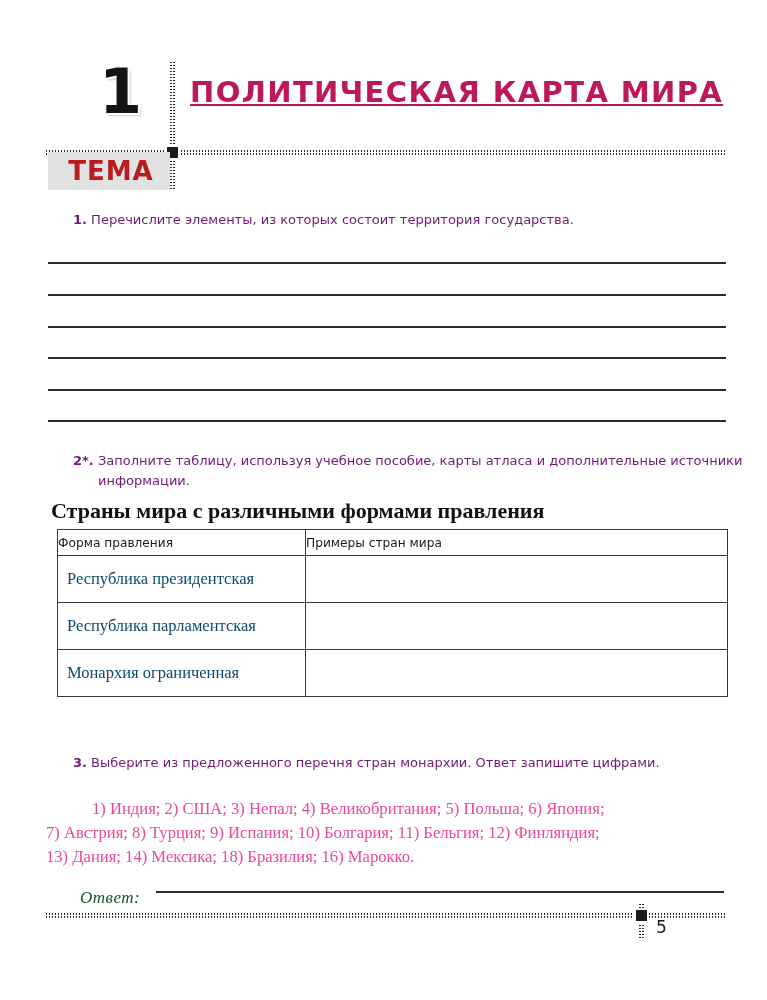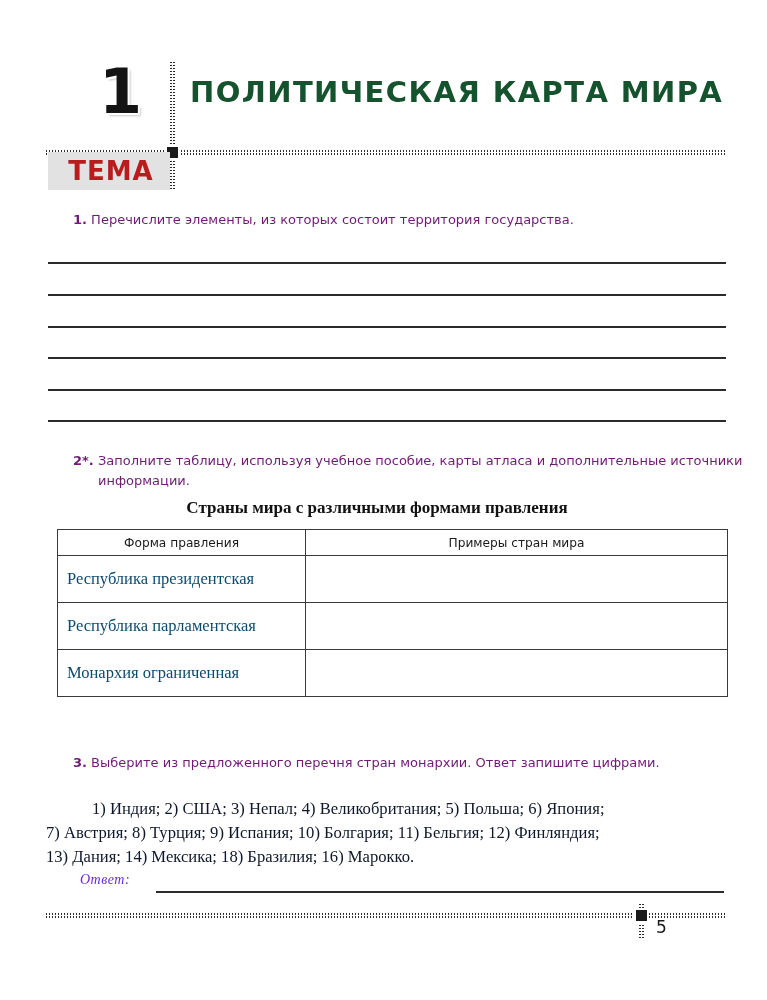--- a/index.html
+++ b/index.html
@@ -111,23 +111,24 @@
 
   .page-title {
     position: absolute;
     left: 190px;
     top: 72px;
     width: 540px;
     font-family: "DejaVu Sans", sans-serif;
     font-size: 29px;
     font-weight: bold;
     letter-spacing: 1.4px;
-    color: #14532d;
+    color: #be185d;
     line-height: 40px;
     white-space: nowrap;
+    text-decoration: underline;
   }
 
   
   .q {
     position: absolute;
     font-family: "DejaVu Sans", sans-serif;
     font-size: 13px;
     line-height: 20px;
     color: #701a75;
     margin-left: 21px;
@@ -149,26 +150,26 @@
     position: absolute;
     left: 48px;
     width: 678px;
     height: 2px;
     background: #2b2b2b;
   }
 
   
   .tbl-title {
     position: absolute;
-    left: 42px;
+    left: 51px;
     top: 498px;
     width: 670px;
-    text-align: center;
+    text-align: left;
     font-family: "Liberation Serif", serif;
-    font-size: 17px;
+    font-size: 22px;
     font-weight: bold;
     color: #111111;
   }
 
   table.forms {
     position: absolute;
     left: 57px;
     top: 529px;
     width: 670px;
     border-collapse: collapse;
@@ -178,21 +179,21 @@
   table.forms td {
     border: 1.6px solid #3a3a3a;
     padding: 0;
   }
   table.forms th {
     height: 25px;
     font-family: "DejaVu Sans", sans-serif;
     font-size: 12.2px;
     font-weight: normal;
     color: #1a1a1a;
-    text-align: center;
+    text-align: left;
   }
   table.forms td.label-cell {
     height: 46px;
     font-family: "Liberation Serif", serif;
     font-size: 16.5px;
     color: #0c4a6e;
     padding-left: 9px;
     vertical-align: middle;
   }
   table.forms td.blank-cell {
@@ -203,40 +204,40 @@
 
   
   .country-list {
     position: absolute;
     left: 46px;
     top: 797px;
     width: 682px;
     font-family: "Liberation Serif", serif;
     font-size: 16.6px;
     line-height: 24px;
-    color: #0f172a;
+    color: #ec4899;
     text-align: justify;
   }
   .country-list .indent { padding-left: 46px; }
 
   
   .answer-row {
     position: absolute;
     left: 80px;
     top: 872px;
     width: 640px;
     height: 24px;
   }
   .answer-label {
     position: absolute;
-    left: 0; top: 0;
+    left: 0; top: 16px;
     font-family: "Liberation Serif", serif;
     font-style: italic;
-    font-size: 14px;
-    color: #6d28d9;
+    font-size: 17px;
+    color: #14532d;
     letter-spacing: 0.5px;
   }
   .answer-rule {
     position: absolute;
     left: 76px;
     top: 19px;
     width: 568px;
     height: 1.6px;
     background: #2b2b2b;
   }

